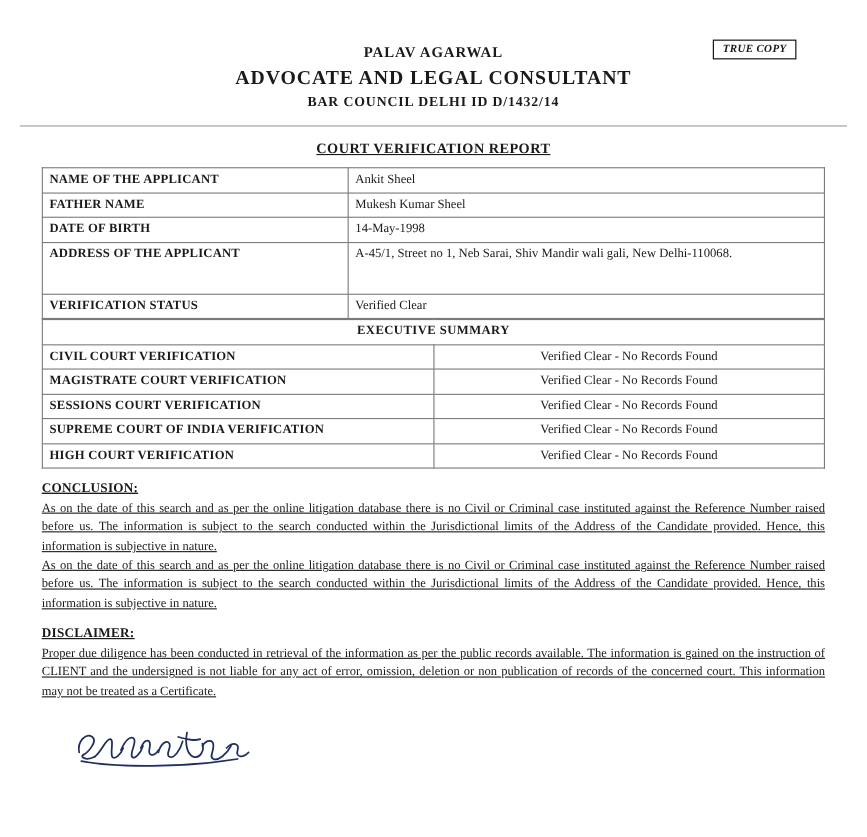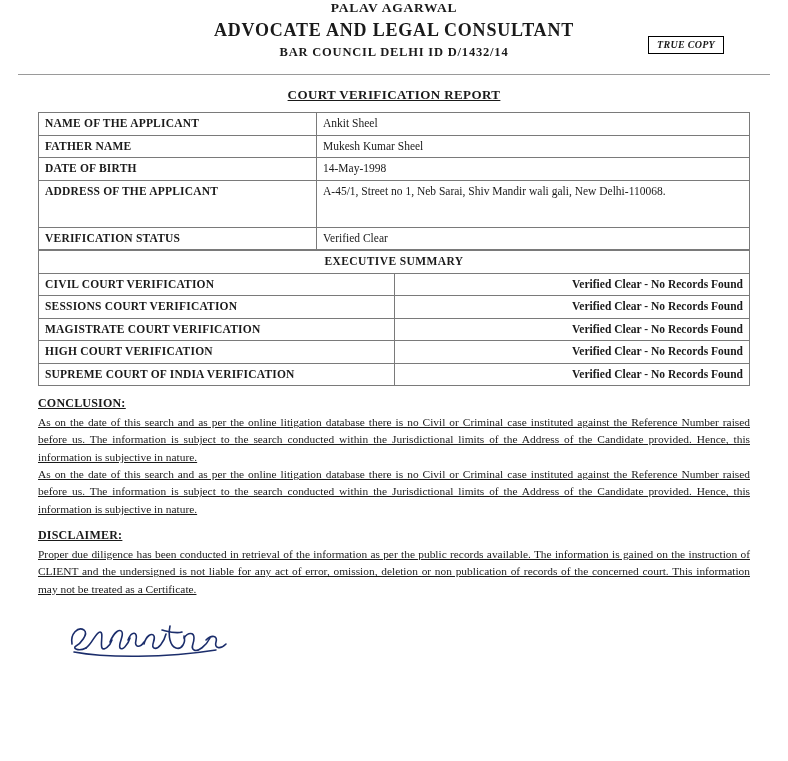--- a/index.html
+++ b/index.html
@@ -30,20 +30,21 @@
     border: 1.5px solid #000;
     padding: 2px 8px 3px 8px;
     font-family: "Liberation Serif", serif;
     font-style: italic;
     font-weight: bold;
     font-size: 10px;
     letter-spacing: 0.3px;
     background: #fff;
   }
   .letterhead {
+    padding-top: 40px;
     text-align: center;
   }
   .letterhead .ln {
     font-weight: bold;
     letter-spacing: 0.8px;
   }
   .ln1 { font-size: 13.5px; }
   .ln2 { font-size: 18px; margin-top: 4px; }
   .ln3 { font-size: 12.5px; margin-top: 4px; }
 
@@ -87,22 +88,22 @@
   }
   .addr-row td { height: 40px; }
 
   .exec-head {
     text-align: center;
     font-weight: bold;
     font-size: 12px;
     letter-spacing: 0.4px;
   }
   .exec-val {
-    text-align: right;
-    font-weight: bold;
+    text-align: center;
+    font-weight: normal;
     font-size: 11.5px;
   }
 
   
   .sec {
     width: 712px;
     margin: 0 auto;
     text-decoration: underline;
   }
   .sec-h {
@@ -181,33 +182,33 @@
   <table class="tbl">
     <tbody>
         <tr>
       <td class="exec-head" colspan="2">EXECUTIVE SUMMARY</td>
     </tr>
     <tr>
       <td class="lbl">CIVIL COURT VERIFICATION</td>
       <td class="exec-val">Verified Clear - No Records Found</td>
     </tr>
     <tr>
+      <td class="lbl">MAGISTRATE COURT VERIFICATION</td>
+      <td class="exec-val">Verified Clear - No Records Found</td>
+    </tr>
+    <tr>
       <td class="lbl">SESSIONS COURT VERIFICATION</td>
       <td class="exec-val">Verified Clear - No Records Found</td>
     </tr>
     <tr>
-      <td class="lbl">MAGISTRATE COURT VERIFICATION</td>
+      <td class="lbl">SUPREME COURT OF INDIA VERIFICATION</td>
       <td class="exec-val">Verified Clear - No Records Found</td>
     </tr>
     <tr>
       <td class="lbl">HIGH COURT VERIFICATION</td>
-      <td class="exec-val">Verified Clear - No Records Found</td>
-    </tr>
-    <tr>
-      <td class="lbl">SUPREME COURT OF INDIA VERIFICATION</td>
       <td class="exec-val">Verified Clear - No Records Found</td>
     </tr>
   </tbody>
     </table>
 
   <div class="sec">
     <div class="sec-h">CONCLUSION:</div>
     <p class="sec-p">As on the date of this search and as per the online litigation database there is no Civil or Criminal case instituted against the Reference Number raised before us. The information is subject to the search conducted within the Jurisdictional limits of the Address of the Candidate provided. Hence, this information is subjective in nature.</p>
   </div>
 

